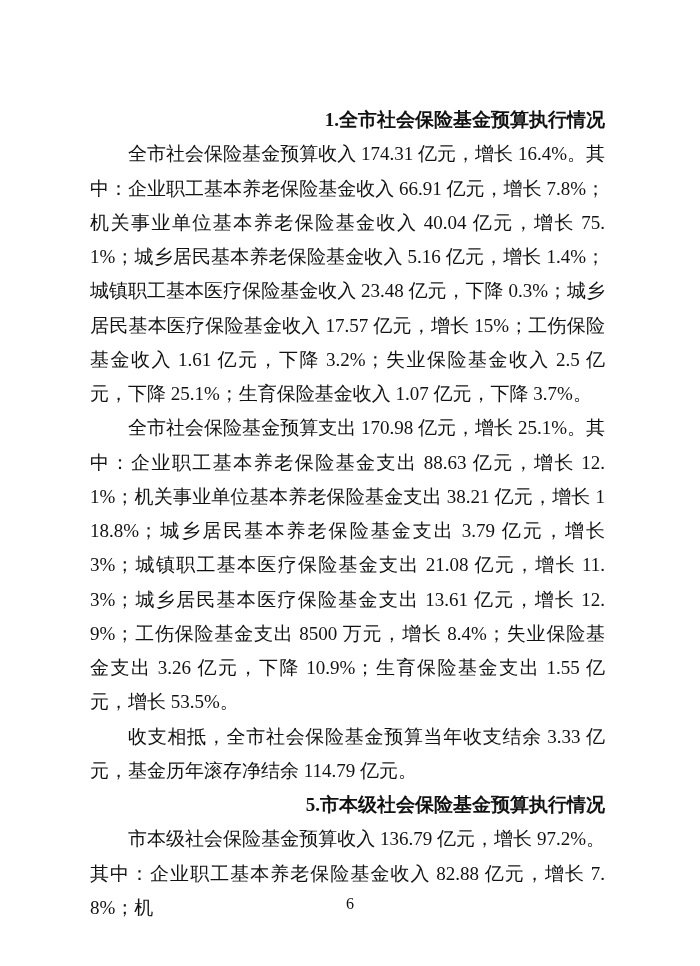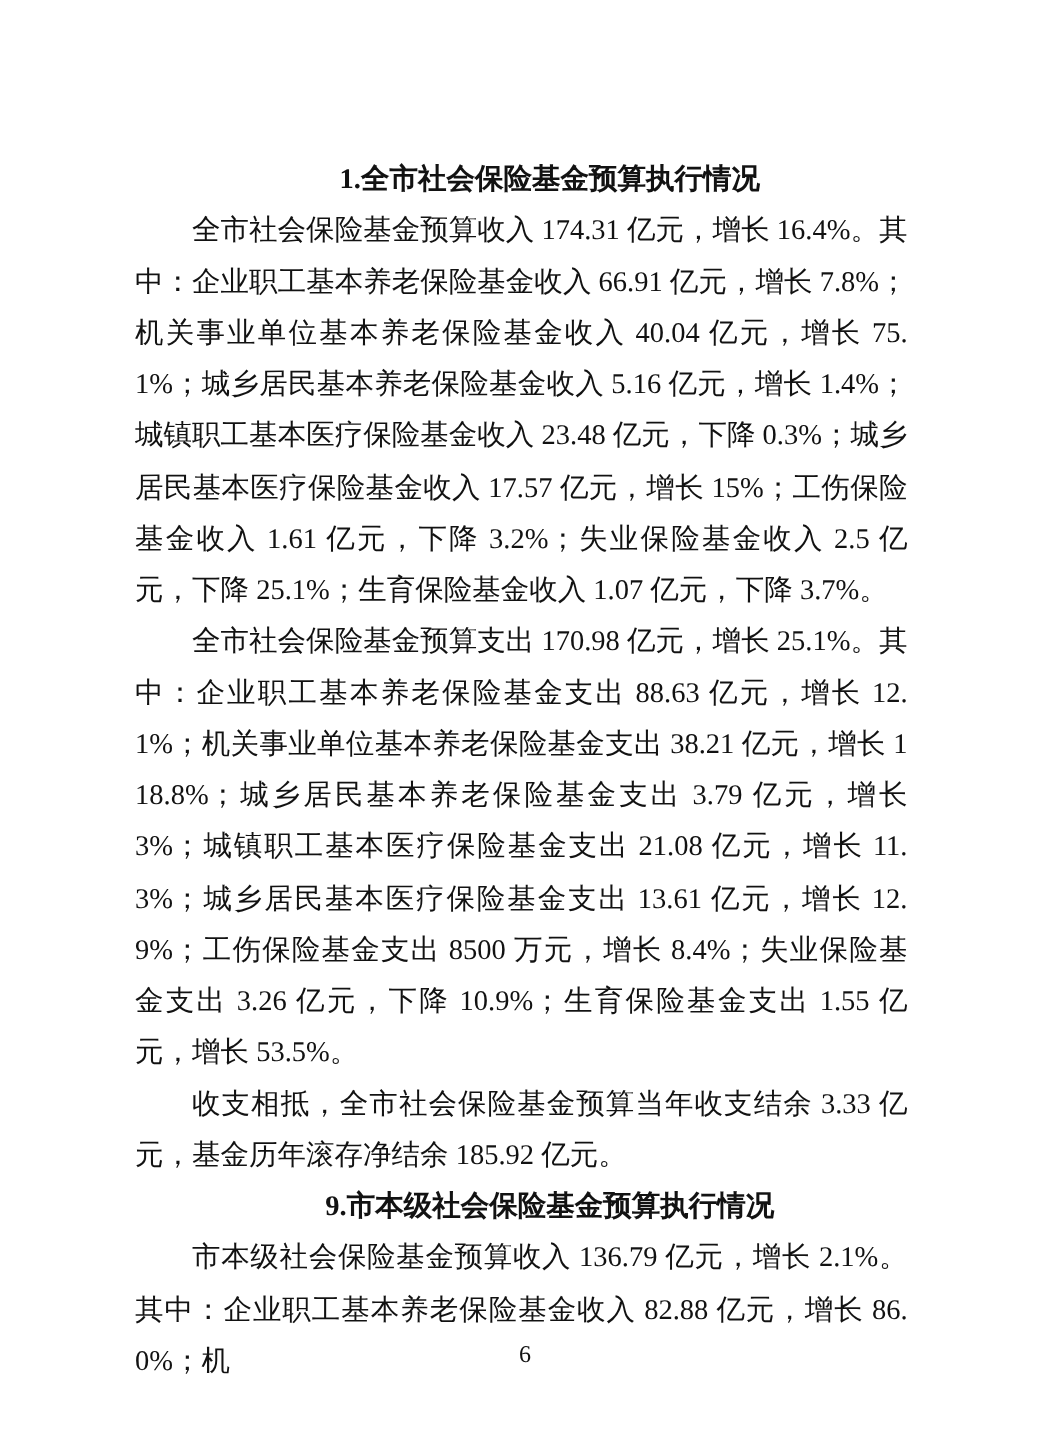--- a/index.html
+++ b/index.html
@@ -28,21 +28,21 @@
     font-size: 19px;
     line-height: 34.25px;
     text-align: justify;
     text-justify: inter-character;
     text-indent: 2em;
     word-break: break-all;
   }
 
   .content p.heading {
     font-weight: 700;
-    text-align: center;
+    text-align: right;
   }
 
   .footer {
     position: absolute;
     left: 0;
     top: 894px;
     width: 700px;
     text-align: center;
   }
 
@@ -53,20 +53,20 @@
   }
 </style>
 </head>
 <body>
 
 <div class="page">
   <main class="content">
       <p class="heading">1.全市社会保险基金预算执行情况</p>
       <p class="body">全市社会保险基金预算收入 174.31 亿元，增长 16.4%。其中：企业职工基本养老保险基金收入 66.91 亿元，增长 7.8%；机关事业单位基本养老保险基金收入 40.04 亿元，增长 75.1%；城乡居民基本养老保险基金收入 5.16 亿元，增长 1.4%；城镇职工基本医疗保险基金收入 23.48 亿元，下降 0.3%；城乡居民基本医疗保险基金收入 17.57 亿元，增长 15%；工伤保险基金收入 1.61 亿元，下降 3.2%；失业保险基金收入 2.5 亿元，下降 25.1%；生育保险基金收入 1.07 亿元，下降 3.7%。</p>
       <p class="body">全市社会保险基金预算支出 170.98 亿元，增长 25.1%。其中：企业职工基本养老保险基金支出 88.63 亿元，增长 12.1%；机关事业单位基本养老保险基金支出 38.21 亿元，增长 118.8%；城乡居民基本养老保险基金支出 3.79 亿元，增长 3%；城镇职工基本医疗保险基金支出 21.08 亿元，增长 11.3%；城乡居民基本医疗保险基金支出 13.61 亿元，增长 12.9%；工伤保险基金支出 8500 万元，增长 8.4%；失业保险基金支出 3.26 亿元，下降 10.9%；生育保险基金支出 1.55 亿元，增长 53.5%。</p>
-      <p class="body">收支相抵，全市社会保险基金预算当年收支结余 3.33 亿元，基金历年滚存净结余 185.92 亿元。</p>
-      <p class="heading">9.市本级社会保险基金预算执行情况</p>
-      <p class="body">市本级社会保险基金预算收入 136.79 亿元，增长 2.1%。其中：企业职工基本养老保险基金收入 82.88 亿元，增长 86.0%；机</p>
+      <p class="body">收支相抵，全市社会保险基金预算当年收支结余 3.33 亿元，基金历年滚存净结余 114.79 亿元。</p>
+      <p class="heading">5.市本级社会保险基金预算执行情况</p>
+      <p class="body">市本级社会保险基金预算收入 136.79 亿元，增长 97.2%。其中：企业职工基本养老保险基金收入 82.88 亿元，增长 7.8%；机</p>
     </main>
   <footer class="footer">
     <span class="pageno">6</span>
   </footer>
 </div>
 
 </body></html>

